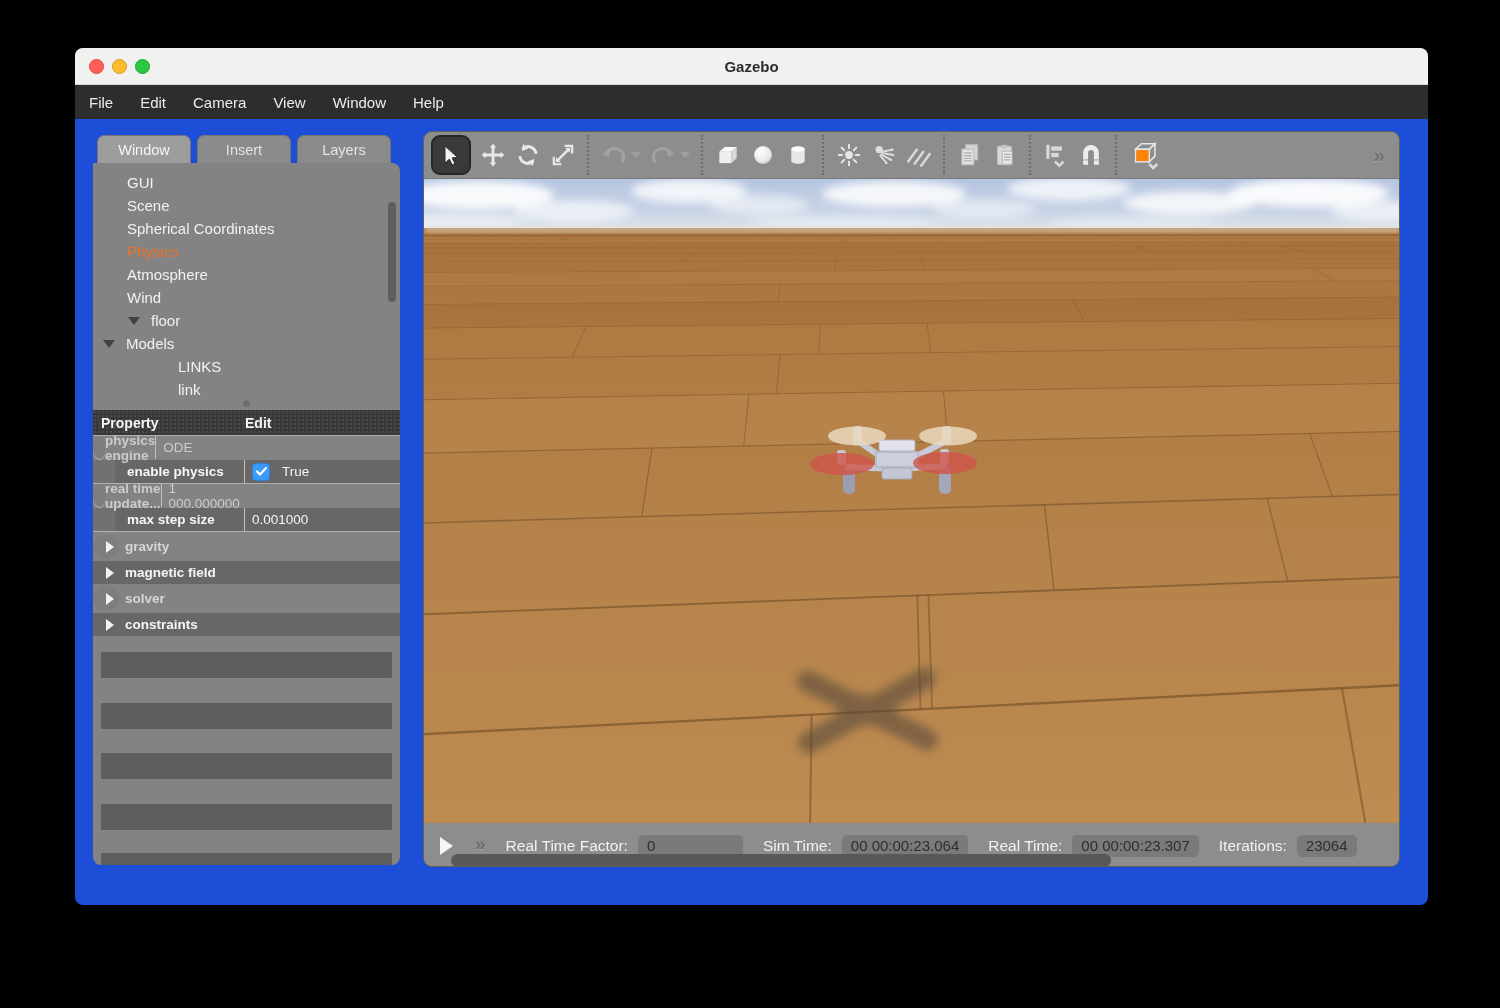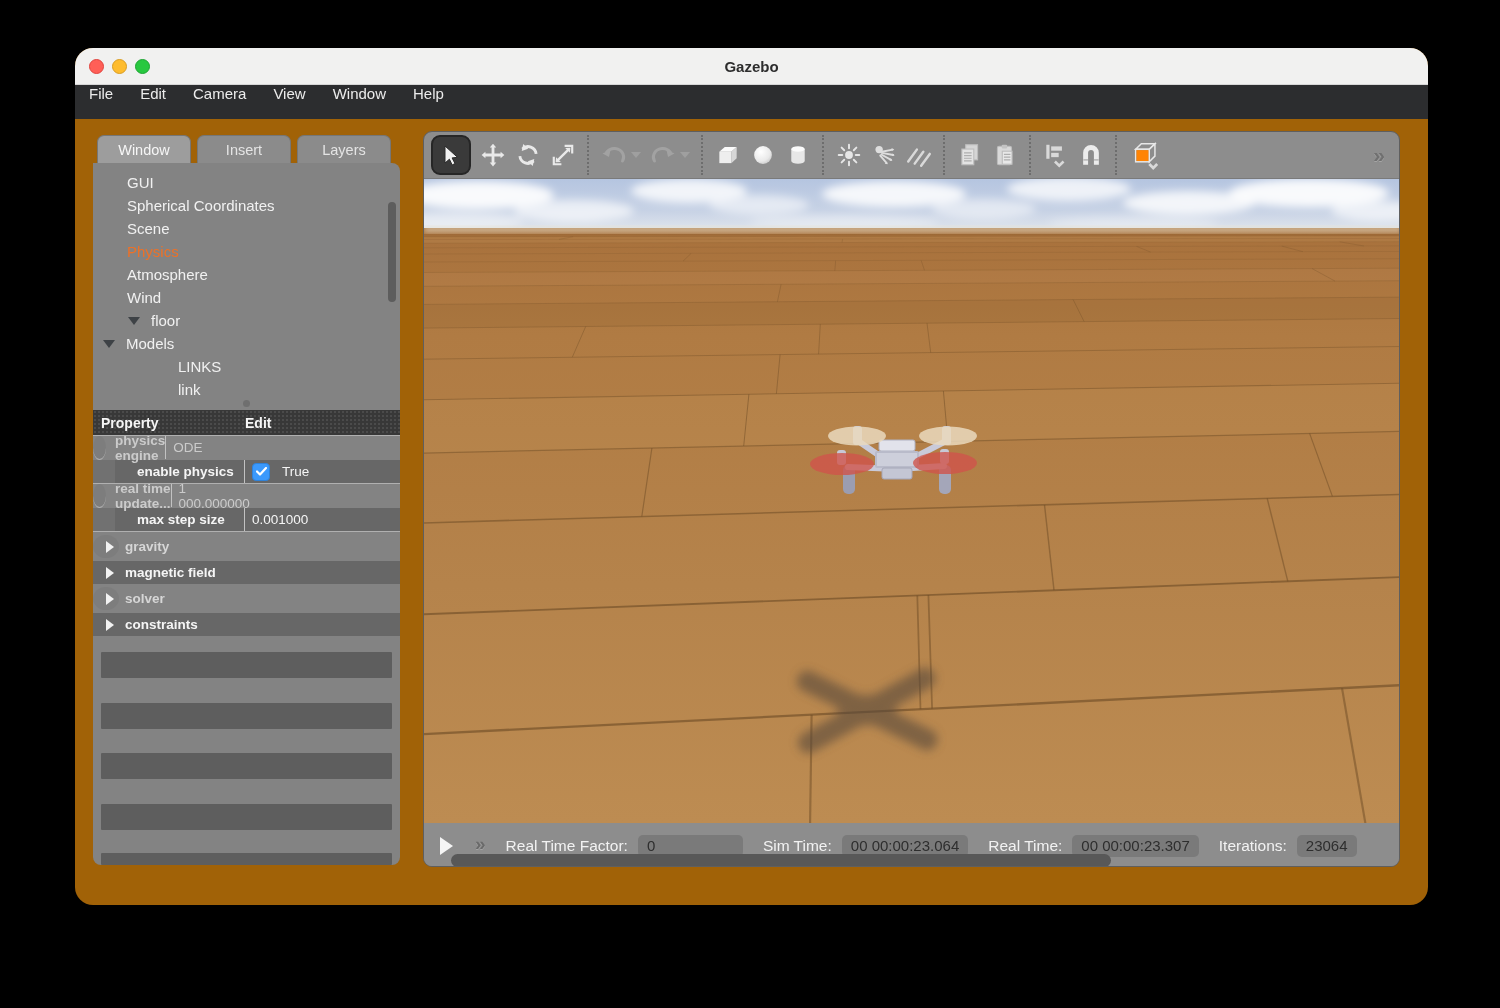--- a/index.html
+++ b/index.html
@@ -1,29 +1,29 @@
 <!DOCTYPE html>
 <html><head>
 <meta charset="utf-8">
 <style>
   html,body{margin:0;padding:0;background:#000;width:1500px;height:1008px;overflow:hidden;
     font-family:"Liberation Sans",sans-serif;-webkit-font-smoothing:antialiased;}
   .stage{position:relative;width:1500px;height:1008px;background:#000;}
-  .window{position:absolute;left:75px;top:48px;width:1353px;height:857px;border-radius:18px;
-    background:#a16207;overflow:hidden;box-shadow:0 30px 70px rgba(0,0,0,.85);}
+  .window{position:absolute;left:75px;top:48px;width:1353px;height:857px;border-radius:8px;
+    background:#1d4ed8;overflow:hidden;box-shadow:0 30px 70px rgba(0,0,0,.85);}
   
   .titlebar{position:relative;height:36px;background:#f1f1f0;display:flex;align-items:center;border-bottom:1px solid #d6d6d6;}
   .lights{display:flex;gap:8px;margin-left:14px;}
   .light{width:13px;height:13px;border-radius:50%;}
   .light.red{background:#ff5f57;border:.5px solid #e0443e;}
   .light.yellow{background:#febc2e;border:.5px solid #d89c23;}
   .light.green{background:#28c840;border:.5px solid #1ea433;}
   .win-title{position:absolute;left:0;right:0;text-align:center;font-size:15px;font-weight:700;color:#2d2d2d;}
   
-  .menubar{height:34px;display:flex;align-items:flex-start;padding-left:14px;background:#2c2d2f;}
+  .menubar{height:34px;display:flex;align-items:center;padding-left:14px;background:#2c2d2f;}
   .menu-item{color:#ececec;font-size:15px;padding:0 14px 0 0;margin-right:13px;cursor:default;}
   
   .left-panel{position:absolute;left:18px;top:87px;width:307px;height:730px;}
   .tabs{display:flex;height:28px;padding-left:4px;gap:6px;}
   .tab{min-width:64px;padding:0 14px;display:flex;align-items:center;justify-content:center;
     font-size:14.5px;color:#e4e4e4;background:#8b8b8b;border-radius:7px 7px 0 0;border:1px solid #767676;border-bottom:none;}
   .tab.active{background:#9d9d9d;color:#f6f6f6;}
   .panel-body{position:absolute;left:0;top:28px;width:307px;height:702px;background:#838383;
     border-radius:0 8px 8px 8px;overflow:hidden;}
   .tree{position:absolute;left:0;top:8px;right:28px;}
@@ -41,21 +41,21 @@
   
   .prop-table{position:absolute;left:0;top:247px;width:307px;}
   .prop-header{height:25px;background:#383838;display:flex;align-items:center;color:#f5f5f5;
     font-size:14px;font-weight:700;background-image:radial-gradient(#4b4b4b .8px,transparent .9px);background-size:4px 4px;}
   .prop-header .ph-name{padding-left:8px;width:152px;box-sizing:border-box;}
   .prop-rows{border-top:1px solid #b0b0b0;}
   .prop-row{height:23px;display:flex;align-items:center;border-bottom:1px solid #b0b0b0;font-size:13.5px;}
   .prop-row.light{background:#7d7d7d;}
   .prop-row.dark{background:#676767;}
   .prop-row .gutter{width:22px;height:100%;background:rgba(255,255,255,.07);}
-  .prop-row .pname{width:130px;box-sizing:border-box;padding-left:22px;font-weight:700;border-right:1px solid #c2c2c2;height:100%;display:flex;align-items:center;}
+  .prop-row .pname{width:130px;box-sizing:border-box;padding-left:12px;font-weight:700;border-right:1px solid #c2c2c2;height:100%;display:flex;align-items:center;}
   .prop-row.light .pname,.prop-row.light .pvalue{color:#cbcbcb;}
   .prop-row.dark .pname,.prop-row.dark .pvalue{color:#f5f5f5;}
   .prop-row .pvalue{padding-left:7px;display:flex;align-items:center;gap:12px;}
   .checkbox{width:16px;height:16px;border-radius:4px;background:#3b99fc;border:1px solid #2f82d9;
     display:flex;align-items:center;justify-content:center;}
   .prop-group{height:23px;margin-top:3px;display:flex;align-items:center;padding-left:13px;font-size:13.5px;font-weight:700;}
   .prop-group.light{background:#7d7d7d;color:#d6d6d6;}
   .prop-group.dark{background:#676767;color:#f5f5f5;}
   .tri-right{width:0;height:0;border-top:6px solid transparent;border-bottom:6px solid transparent;
     border-left:8px solid #f2f2f2;margin-right:11px;}
@@ -120,24 +120,24 @@
             <span>Layers</span>
           </div>
       </div>
       <div class="panel-body">
 
         <div class="tree">
           <div class="tree-row i1">
               <span class="tlabel">GUI</span>
             </div>
           <div class="tree-row i1">
+              <span class="tlabel">Scene</span>
+            </div>
+          <div class="tree-row i1">
               <span class="tlabel">Spherical Coordinates</span>
-            </div>
-          <div class="tree-row i1">
-              <span class="tlabel">Scene</span>
             </div>
           <div class="tree-row i1 selected">
               <span class="tlabel">Physics</span>
             </div>
           <div class="tree-row i1">
               <span class="tlabel">Atmosphere</span>
             </div>
           <div class="tree-row i1">
               <span class="tlabel">Wind</span>
             </div>

